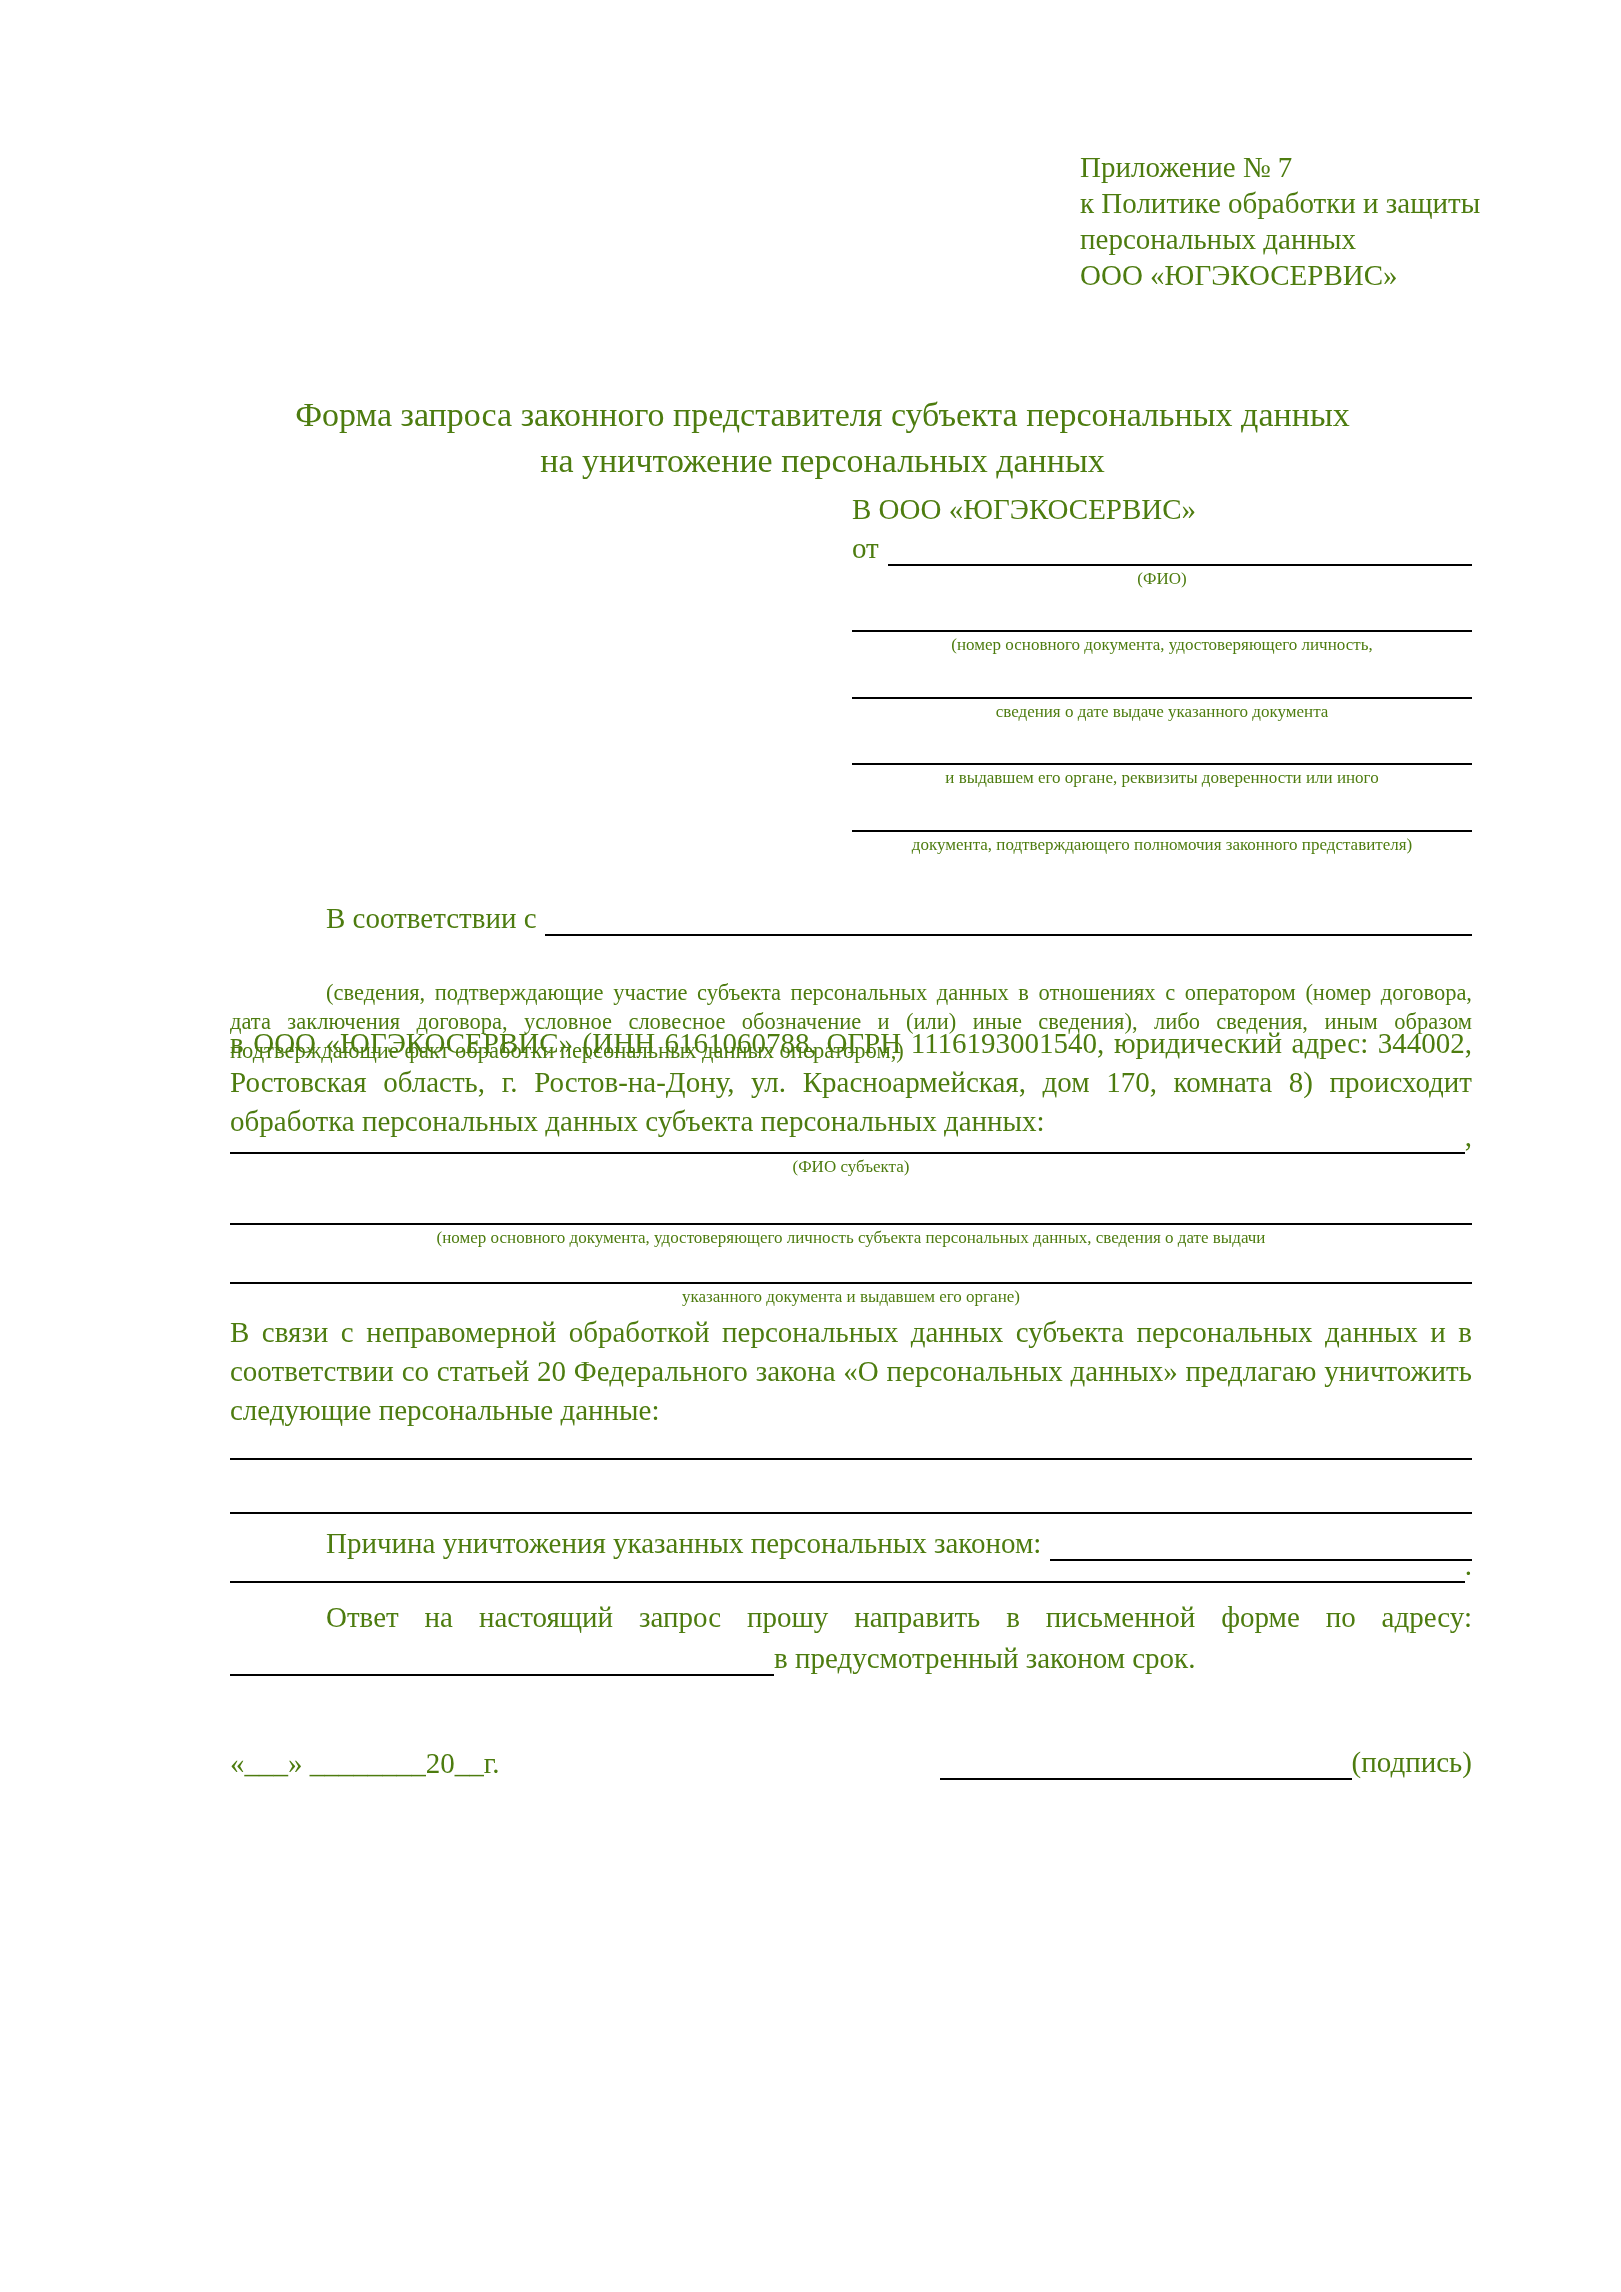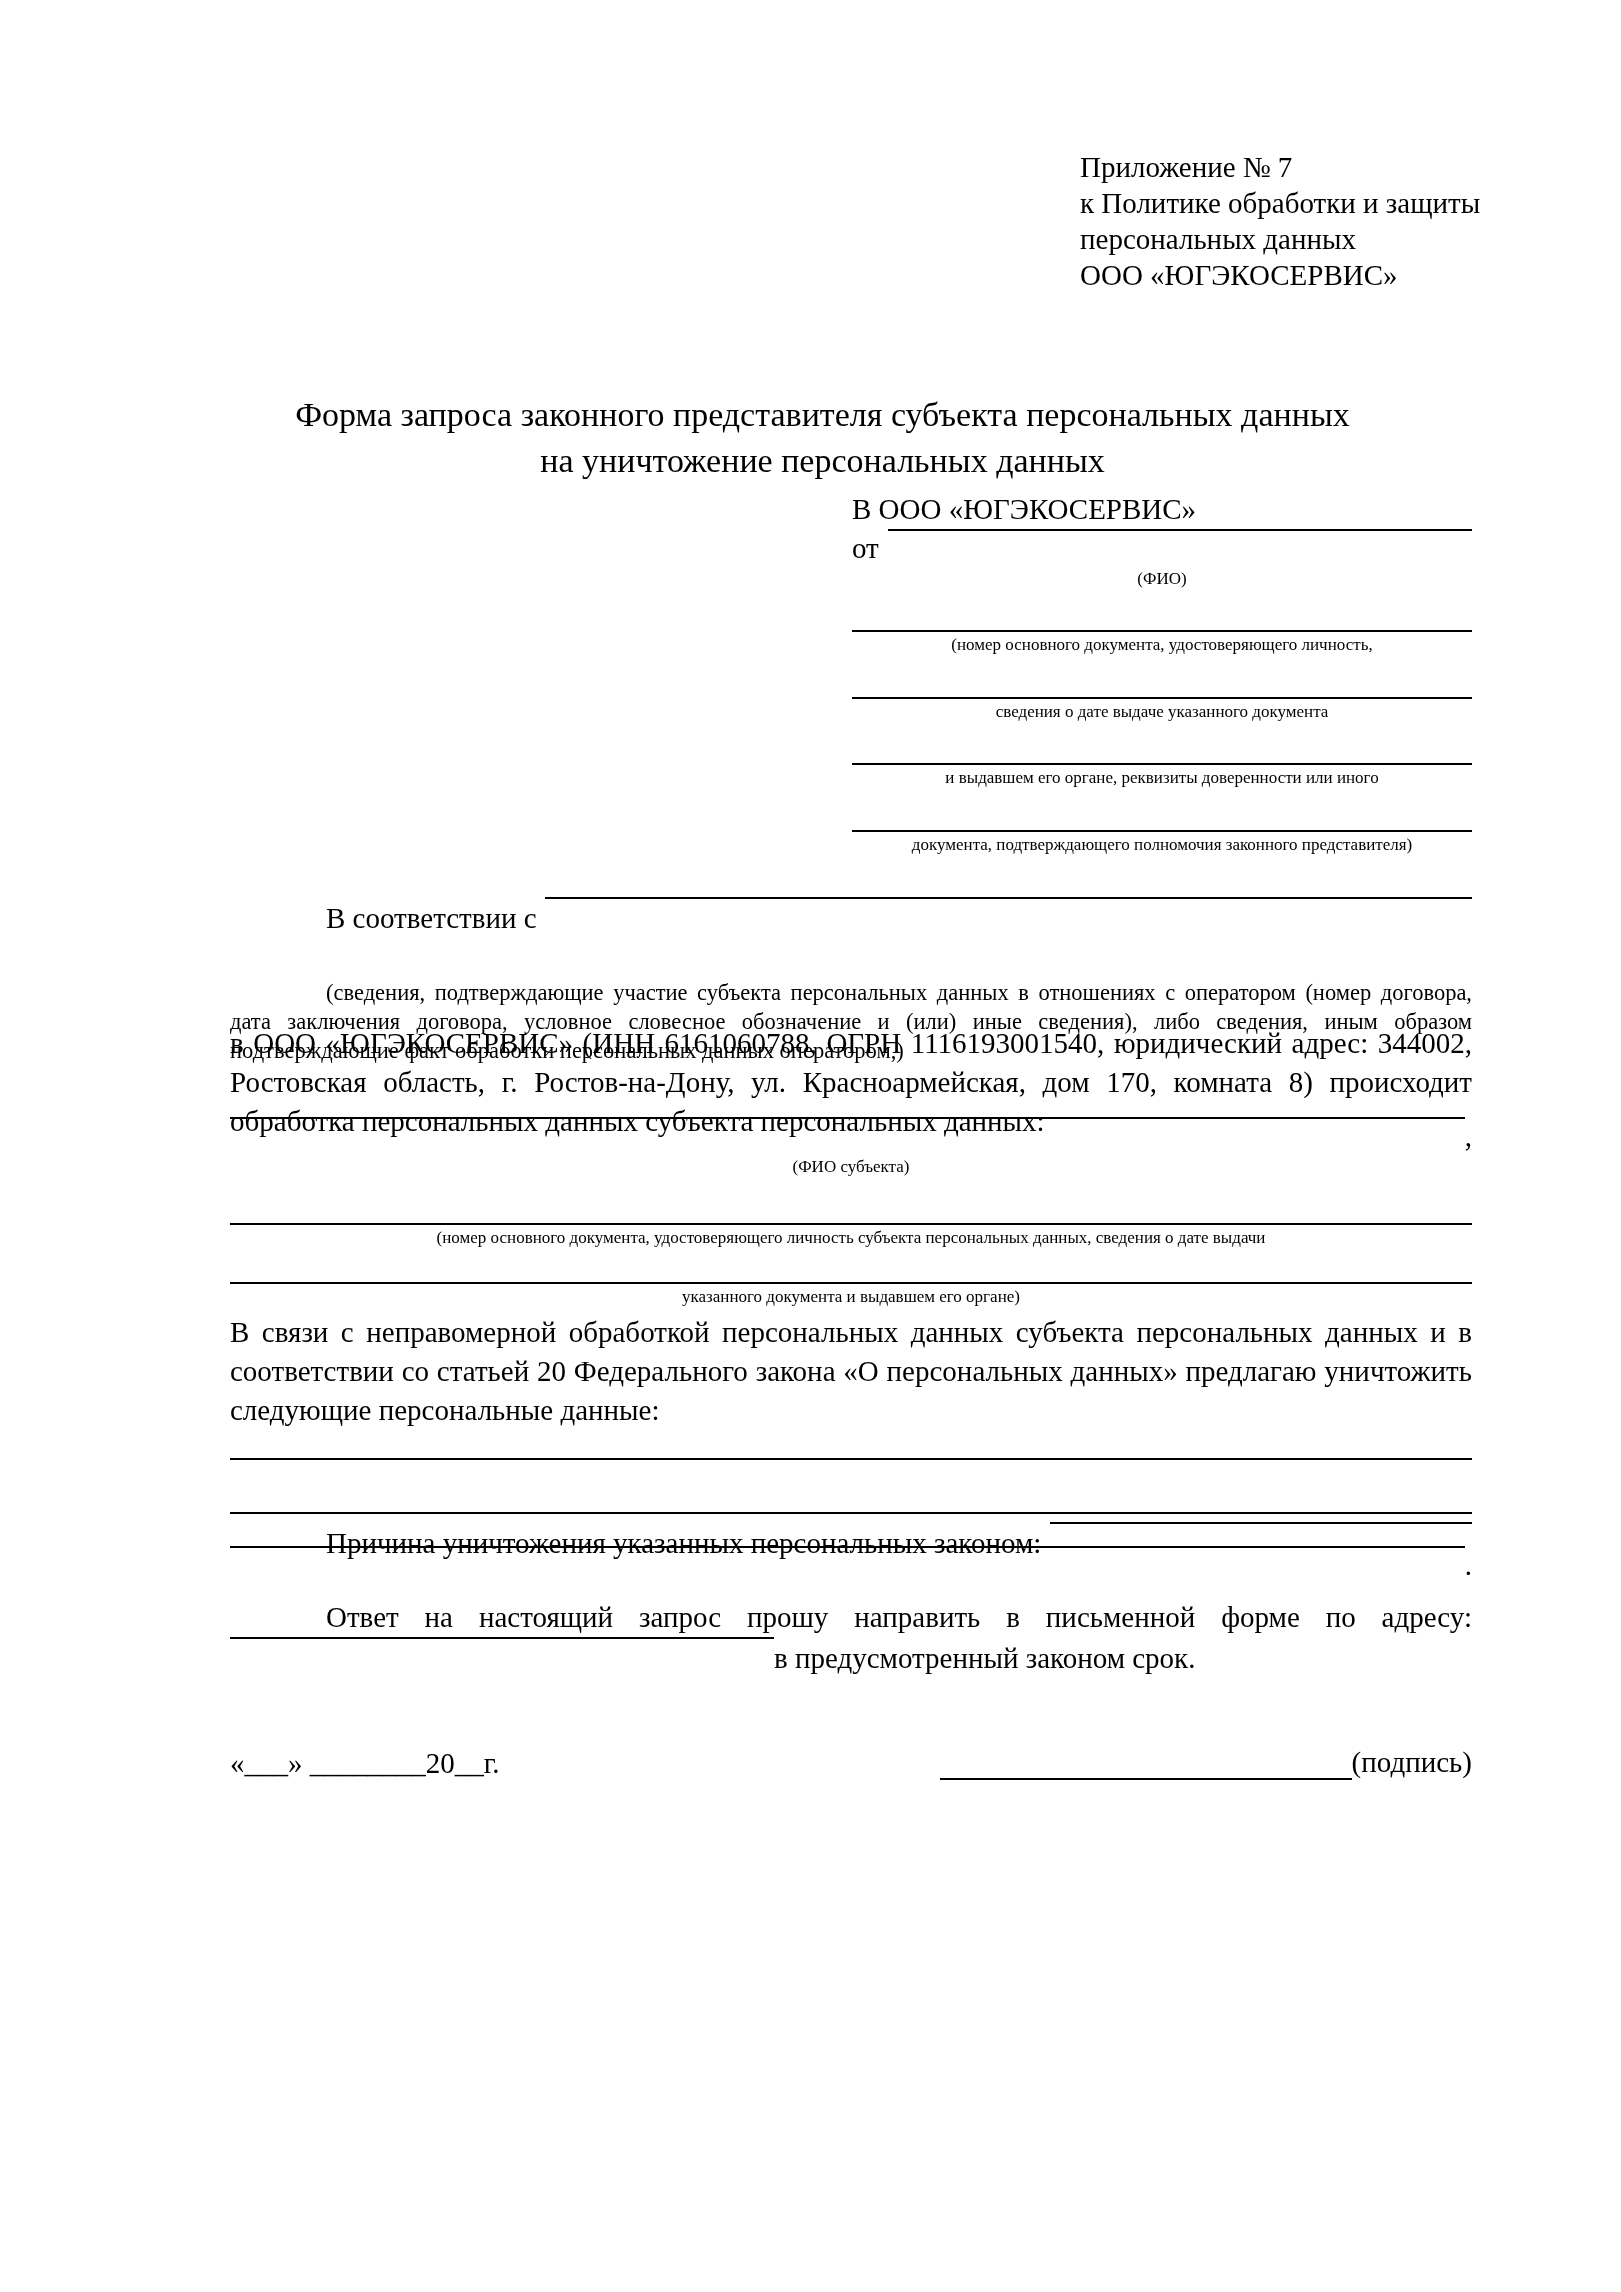--- a/index.html
+++ b/index.html
@@ -2,42 +2,42 @@
 <html lang="ru"><head>
 <meta charset="utf-8">
 <title>Форма запроса — Приложение № 7</title>
 <style>
   html, body { margin: 0; padding: 0; background: #ffffff; }
   .page {
     position: relative;
     width: 1621px;
     height: 2293px;
     background: #ffffff;
-    color: #000000;
+    color: #4d7c0f;
     font-family: "Liberation Serif", "DejaVu Serif", serif;
     font-size: 29px;
     overflow: hidden;
   }
   .abs { position: absolute; }
 
   
   .hdr { left: 1080px; top: 149px; line-height: 36px; font-size: 29px; }
 
   
   .title {
     left: 12px; top: 392px; width: 1621px;
     text-align: center; font-weight: 400;
     font-size: 34px; line-height: 46px;
   }
 
   
   .rcpt { left: 852px; top: 490px; width: 620px; }
   .rcpt-to { height: 39px; line-height: 39px; }
 
-  .flexrow { display: flex; align-items: flex-start; }
+  .flexrow { display: flex; align-items: flex-end; }
   .row38 { height: 37px; }
   .row40 { height: 39px; }
   .lead { align-self: flex-end; white-space: nowrap; padding-right: 8.8px; line-height: 35px; }
   .fill { flex: 1 1 auto; border-bottom: 2.9px solid #000; }
   .fill-fixed { border-bottom: 2.9px solid #000; }
   .tail { align-self: flex-end; white-space: nowrap; line-height: 35px; }
 
   .blank-row { height: 37px; border-bottom: 2.9px solid #000; }
 
   .cap { height: 27.4px; display: flex; justify-content: center; align-items: flex-start; }

